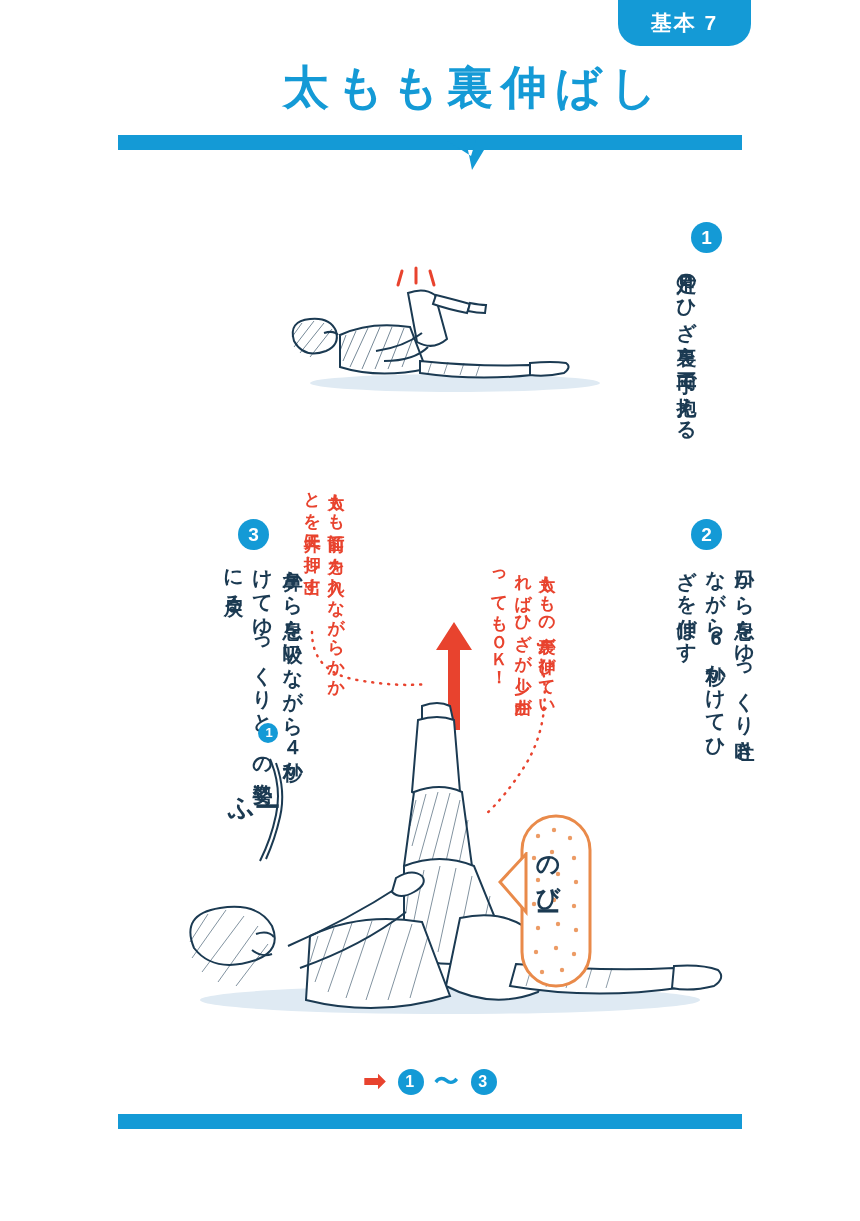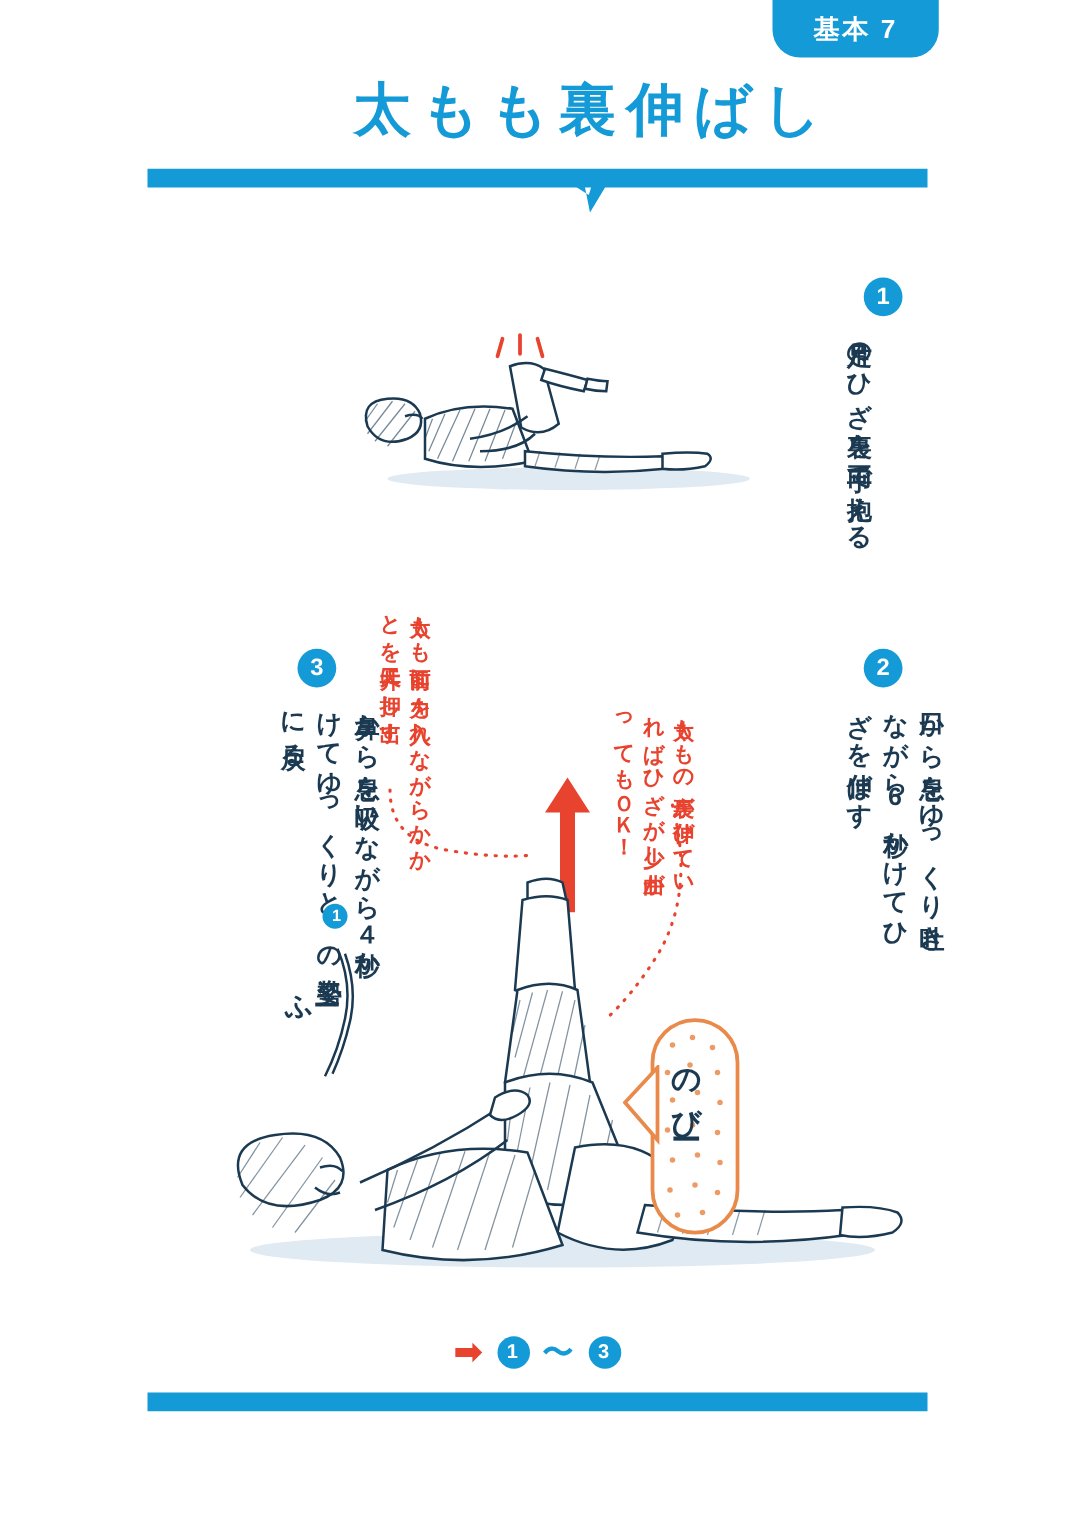--- a/index.html
+++ b/index.html
@@ -251,21 +251,21 @@
     <path d="M12 12 q0 40 45 48 q40 7 70 4" fill="none" stroke="#e8432e" stroke-width="2.5" stroke-linecap="round" stroke-dasharray="1 7"></path>
   </svg>
   <svg class="illus" style="top:640px; left:460px;" width="120" height="240" viewBox="0 0 120 240">
     <path d="M78 4 q18 70 -12 120 q-20 32 -42 52" fill="none" stroke="#e8432e" stroke-width="2.5" stroke-linecap="round" stroke-dasharray="1 7"></path>
   </svg>
 
   <svg class="illus" style="top:620px; left:432px;" width="44" height="110" viewBox="0 0 44 110">
     <path d="M16 110 L16 30 L4 30 L22 2 L40 30 L28 30 L28 110 Z" fill="#e8432e"></path>
   </svg>
 
-  <div class="hbubble" style="top:790px; left:228px; font-size:22px; color:#1b3a52;">ふー</div>
+  <div class="hbubble" style="top:790px; left:228px; font-size:26px; color:#1b3a52;">ふー</div>
   <svg class="illus" style="top:755px; left:250px;" width="40" height="110" viewBox="0 0 40 110">
     <path d="M20 4 q12 28 6 56 q-5 24 -16 46" fill="none" stroke="#1b3a52" stroke-width="2"></path>
     <path d="M26 8 q10 28 4 54 q-5 22 -14 42" fill="none" stroke="#1b3a52" stroke-width="2"></path>
   </svg>
 
   <svg class="illus" style="top:700px; left:160px;" width="600" height="330" viewBox="0 0 600 330">
     <ellipse cx="290" cy="300" rx="250" ry="14" fill="#dfeaf3"></ellipse>
 
     <path d="M262 6 q16 -6 28 0 l4 18 q-18 6 -32 0 Z" fill="#ffffff" stroke="#1b3a52" stroke-width="2"></path>
     <path d="M258 20 q20 -6 36 0 l6 72 q-26 10 -48 0 Z" fill="#ffffff" stroke="#1b3a52" stroke-width="2"></path>

